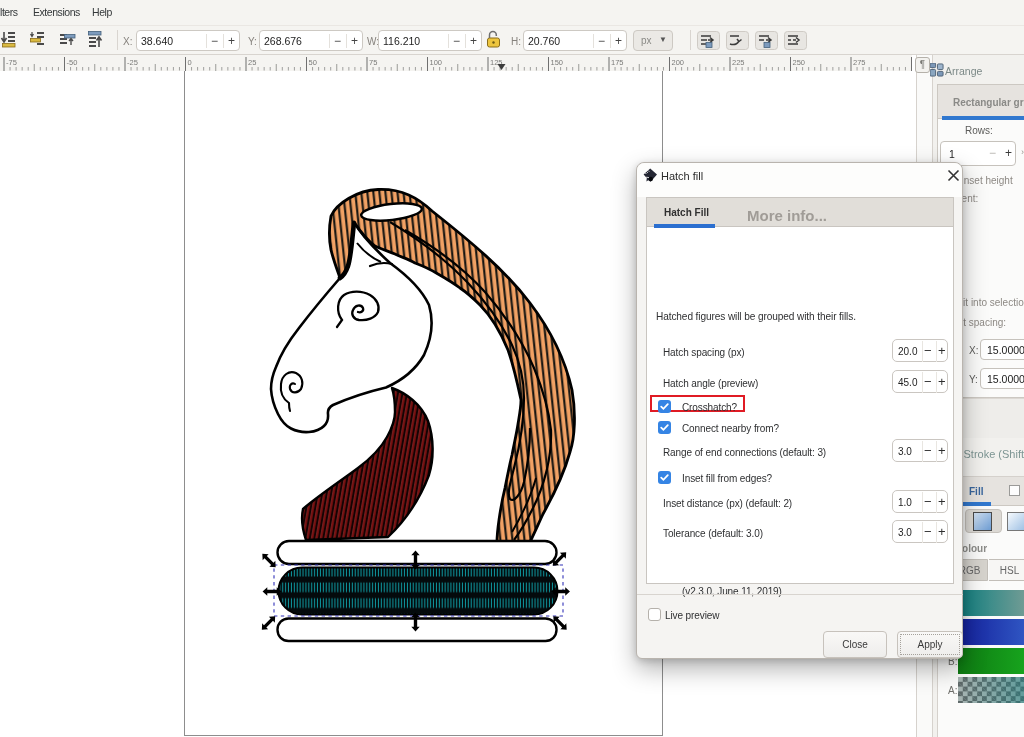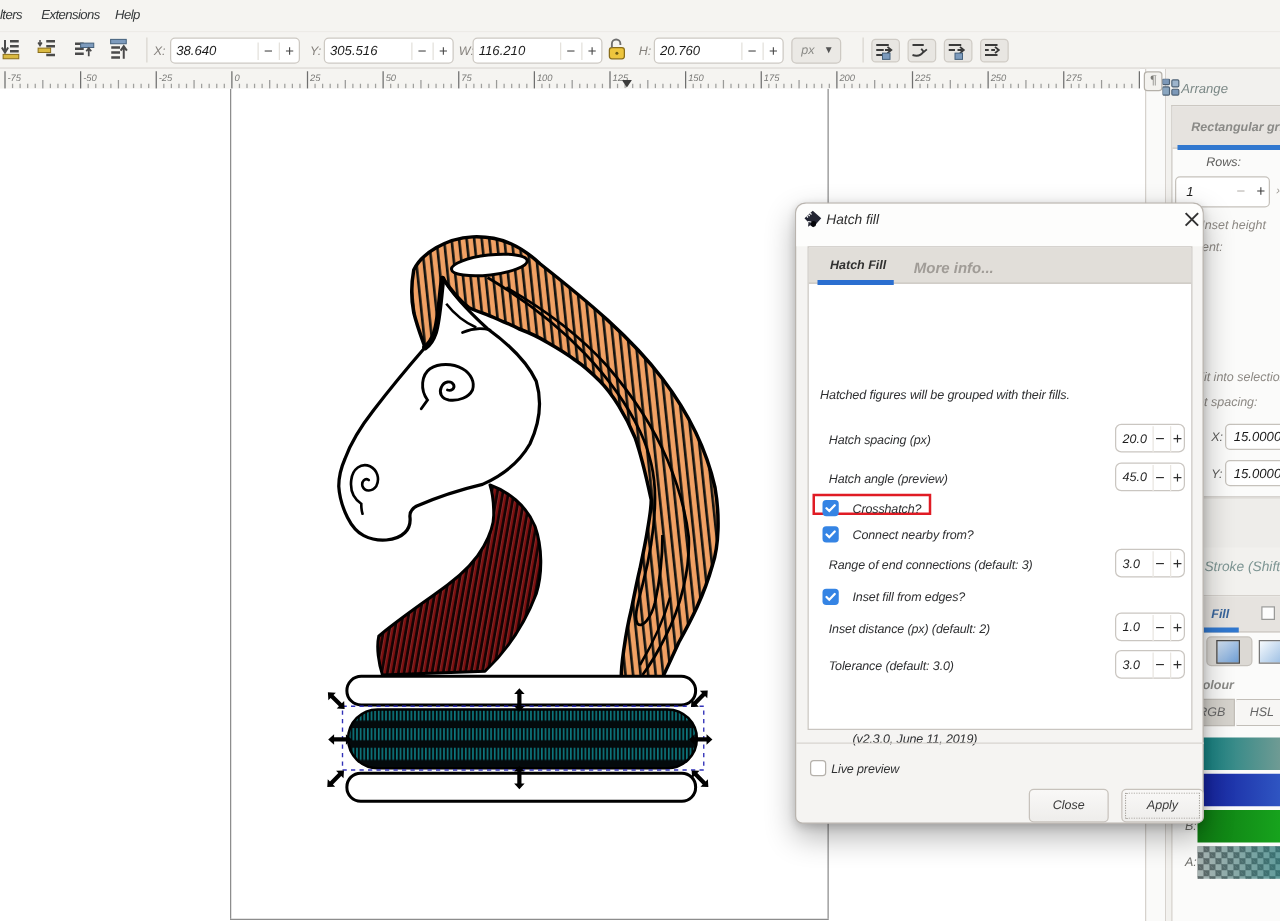--- a/index.html
+++ b/index.html
@@ -1,17 +1,17 @@
 <!DOCTYPE html>
 <html><head><meta charset="utf-8">
 <style>
 *{margin:0;padding:0;box-sizing:border-box}
 html,body{width:1024px;height:737px;overflow:hidden;background:#fff;
 font-family:"Liberation Sans",sans-serif;}
-#app{position:relative;width:1024px;height:526px;font-style:italic;}
+#app{position:relative;width:1024px;height:526px;}
 .abs{position:absolute;}
 
 #menubar{left:0;top:0;width:1024px;height:26px;background:#f5f4f1;border-bottom:1px solid #eae7e3;}
 #menubar span{position:absolute;top:6px;font-size:10.5px;letter-spacing:-0.45px;color:#35393b;}
 #toolbar{left:0;top:26px;width:1024px;height:29px;background:#f5f4f1;border-bottom:1px solid #d8d4cf;}
 .tsep{position:absolute;top:4px;width:1px;height:20px;background:#d9d5d0;}
 .tlabel{position:absolute;top:10px;font-size:10px;color:#86827d;}
 .tfield{position:absolute;top:4px;height:21px;background:#fff;border:1px solid #cdc9c3;border-radius:4px;}
 .tfield b{position:absolute;left:4px;top:4px;font-size:10.5px;color:#1d1d1d;font-weight:normal;}
 .tfield .mm{position:absolute;top:3px;font-size:12px;color:#454545;}
@@ -86,21 +86,21 @@
     <div class="tlabel" style="left:123px">X:</div>
     <div class="tfield" style="left:136px;width:104px">
         <b>38.640</b>
         <span class="sep2" style="left:69px"></span>
         <span class="mm" style="left:74px">−</span>
         <span class="sep2" style="left:86px"></span>
         <span class="mm" style="left:91px">+</span>
       </div>
     <div class="tlabel" style="left:248px">Y:</div>
     <div class="tfield" style="left:259px;width:104px">
-        <b>305.516</b>
+        <b>268.676</b>
         <span class="sep2" style="left:69px"></span>
         <span class="mm" style="left:74px">−</span>
         <span class="sep2" style="left:86px"></span>
         <span class="mm" style="left:91px">+</span>
       </div>
     <div class="tlabel" style="left:367px">W:</div>
     <div class="tfield" style="left:378px;width:104px">
         <b>116.210</b>
         <span class="sep2" style="left:69px"></span>
         <span class="mm" style="left:74px">−</span>
@@ -471,21 +471,21 @@
         <path d="M3.2,9.2 L6,9.6" stroke="#fff" stroke-width="0.8"></path>
       </svg>
     <div class="abs" style="left:24px;top:7px;font-size:11px;color:#2b2b2b">Hatch fill</div>
     <svg class="abs" style="left:310px;top:6px" width="13" height="13">
         <path d="M1.5,1.5 L11.5,11.5 M11.5,1.5 L1.5,11.5" stroke="#333" stroke-width="1.6"></path>
       </svg>
     <div id="dframe">
       <div id="dtabs"></div>
       <div class="abs" style="left:17px;top:9px;font-size:10px;font-weight:bold;color:#303030">Hatch Fill</div>
       <div class="abs" style="left:7px;top:26px;width:61px;height:4px;background:#2b6fd0"></div>
-      <div class="abs" style="left:84px;top:9px;font-size:12px;font-weight:bold;color:#a09c97">More info...</div>
+      <div class="abs" style="left:100px;top:9px;font-size:15px;font-weight:bold;color:#a09c97">More info...</div>
       <div class="dlabel" style="left:9px;top:113px;font-size:10.1px;letter-spacing:-0.1px">Hatched figures will be grouped with their fills.</div>
       <div class="dlabel" style="left:16px;top:149px">Hatch spacing (px)</div>
       <div class="dspin" style="top:141px">
           <span class="sp" style="left:29px"></span>
           <span class="sp" style="left:43px"></span>
           <b>20.0</b>
           <span class="m">−</span>
           <span class="p">+</span>
         </div>
       <div class="dlabel" style="left:16px;top:180px">Hatch angle (preview)</div>

